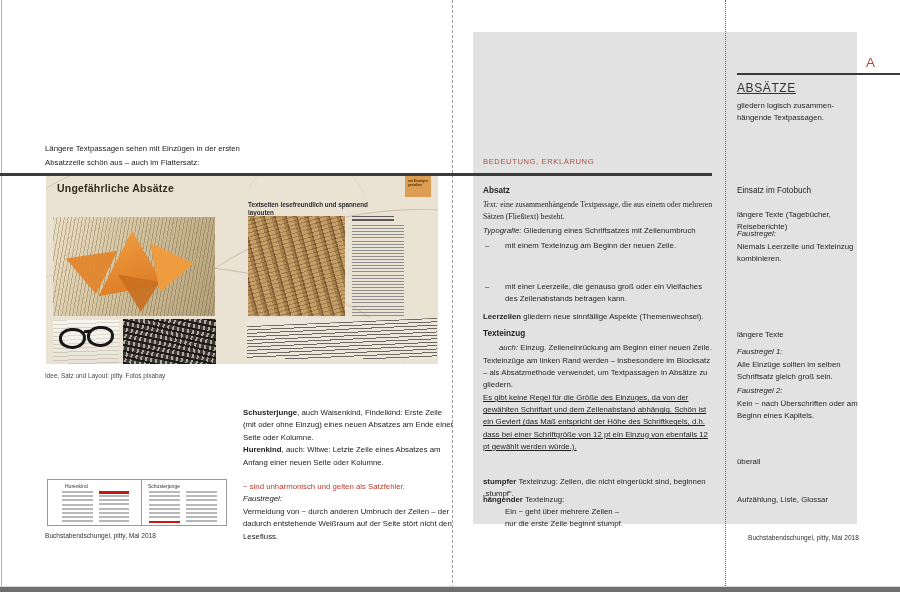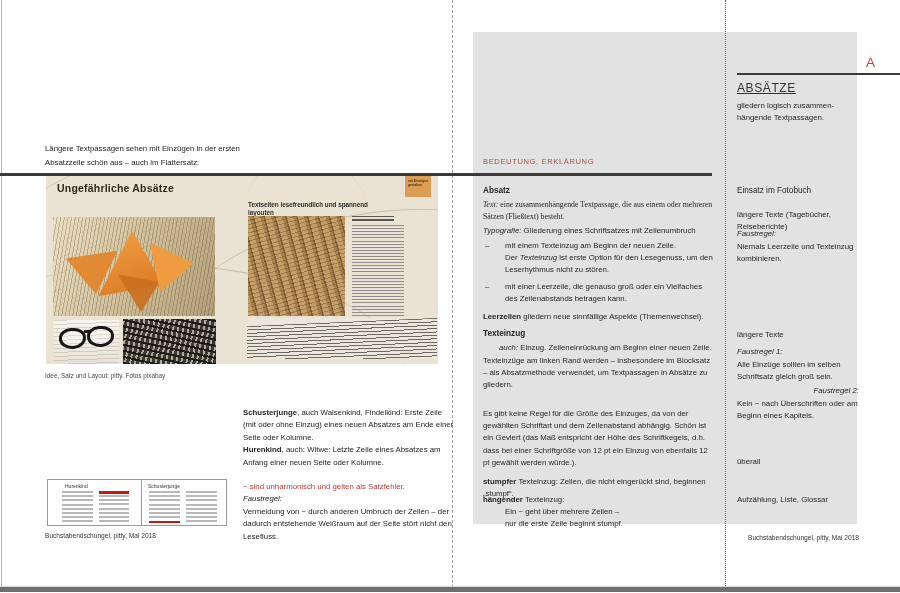--- a/index.html
+++ b/index.html
@@ -194,52 +194,51 @@
 
   <div class="abs section-heading">BEDEUTUNG, ERKLÄRUNG</div>
 
   <div class="m h" style="top:185px;">Absatz</div>
   <div class="m" style="top:199px;font-family:Liberation Serif, serif;"><span class="it">Text:</span><span> eine zusammenhängende Textpassage, die aus einem oder mehreren Sätzen (Fließtext) besteht.</span></div>
   <div class="m" style="top:225px;"><span class="it">Typografie:</span><span> Gliederung eines Schriftsatzes mit Zeilenumbruch</span></div>
 
   <div class="m bullet" style="top:240px;">
     <span class="marker">–</span>
     <div>mit einem Texteinzug am Beginn der neuen Zeile.</div>
-    <div><span>Der </span><span class="it">Texteinzug</span><span> ist erste Option für den Lesegenuss, um den Leserhythmus nicht zu stören.</span></div>
   </div>
 
   <div class="m bullet" style="top:281px;">
     <span class="marker">–</span>
     <div>mit einer Leerzeile, die genauso groß oder ein Vielfaches des Zeilenabstands betragen kann.</div>
   </div>
 
   <div class="m" style="top:311px;"><span class="b">Leerzeilen</span><span> gliedern neue sinnfällige Aspekte (Themenwechsel).</span></div>
 
   <div class="m h" style="top:328px;">Texteinzug</div>
   <div class="m" style="top:342px;margin-left:16px;"><span class="it">auch:</span><span> Einzug. Zeileneinrückung am Beginn einer neuen Zeile.</span></div>
   <div class="m" style="top:355px;">Texteinzüge am linken Rand werden – insbesondere im Blocksatz – als Absatzmethode verwendet, um Textpassagen in Absätze zu gliedern.</div>
-  <div class="m" style="top:408px;">Es gibt keine Regel für die Größe des Einzuges, da von der gewählten Schriftart und dem Zeilenabstand abhängig. Schön ist ein Geviert (das Maß entspricht der Höhe des Schriftkegels, d.h. dass bei einer Schriftgröße von 12 pt ein Einzug von ebenfalls 12 pt gewählt werden würde.).</div>
+  <div class="m" style="top:392px;text-decoration:underline;">Es gibt keine Regel für die Größe des Einzuges, da von der gewählten Schriftart und dem Zeilenabstand abhängig. Schön ist ein Geviert (das Maß entspricht der Höhe des Schriftkegels, d.h. dass bei einer Schriftgröße von 12 pt ein Einzug von ebenfalls 12 pt gewählt werden würde.).</div>
 
   <div class="m" style="top:456px;margin-top:20px;"><span class="b">stumpfer</span><span> Texteinzug: Zeilen, die nicht eingerückt sind, beginnen „stumpf“.</span></div>
 
   <div class="m" style="top:494px;">
     <div><span class="b">hängender</span><span> Texteinzug:</span></div>
     <div class="indent22">Ein ~ geht über mehrere Zeilen –</div>
     <div class="indent22">nur die erste Zeile beginnt stumpf.</div>
   </div>
 
   <div class="abs s accent" style="top:185px; font-size:8.2px;">Einsatz im Fotobuch</div>
   <div class="abs s" style="top:209px;">längere Texte (Tagebücher, Reiseberichte)</div>
   <div class="abs s it" style="top:228px;">Faustregel:</div>
   <div class="abs s red" style="top:241px;">Niemals Leerzeile und Texteinzug kombinieren.</div>
 
   <div class="abs s" style="top:329px;">längere Texte</div>
   <div class="abs s it" style="top:346px;">Faustregel 1:</div>
   <div class="abs s" style="top:359px;">Alle Einzüge sollten im selben Schriftsatz gleich groß sein.</div>
-  <div class="abs s it" style="top:385px;text-align:right;">Faustregel 2:</div>
+  <div class="abs s it" style="top:385px;">Faustregel 2:</div>
   <div class="abs s red" style="top:398px;">Kein ~ nach Überschriften oder am Beginn eines Kapitels.</div>
 
   <div class="abs s" style="top:456px;">überall</div>
   <div class="abs s" style="top:494px;">Aufzählung, Liste, Glossar</div>
 
   <div class="abs footer-right">Buchstabendschungel, pitty, Mai 2018</div>
 
 </div>
 
 </body></html>

